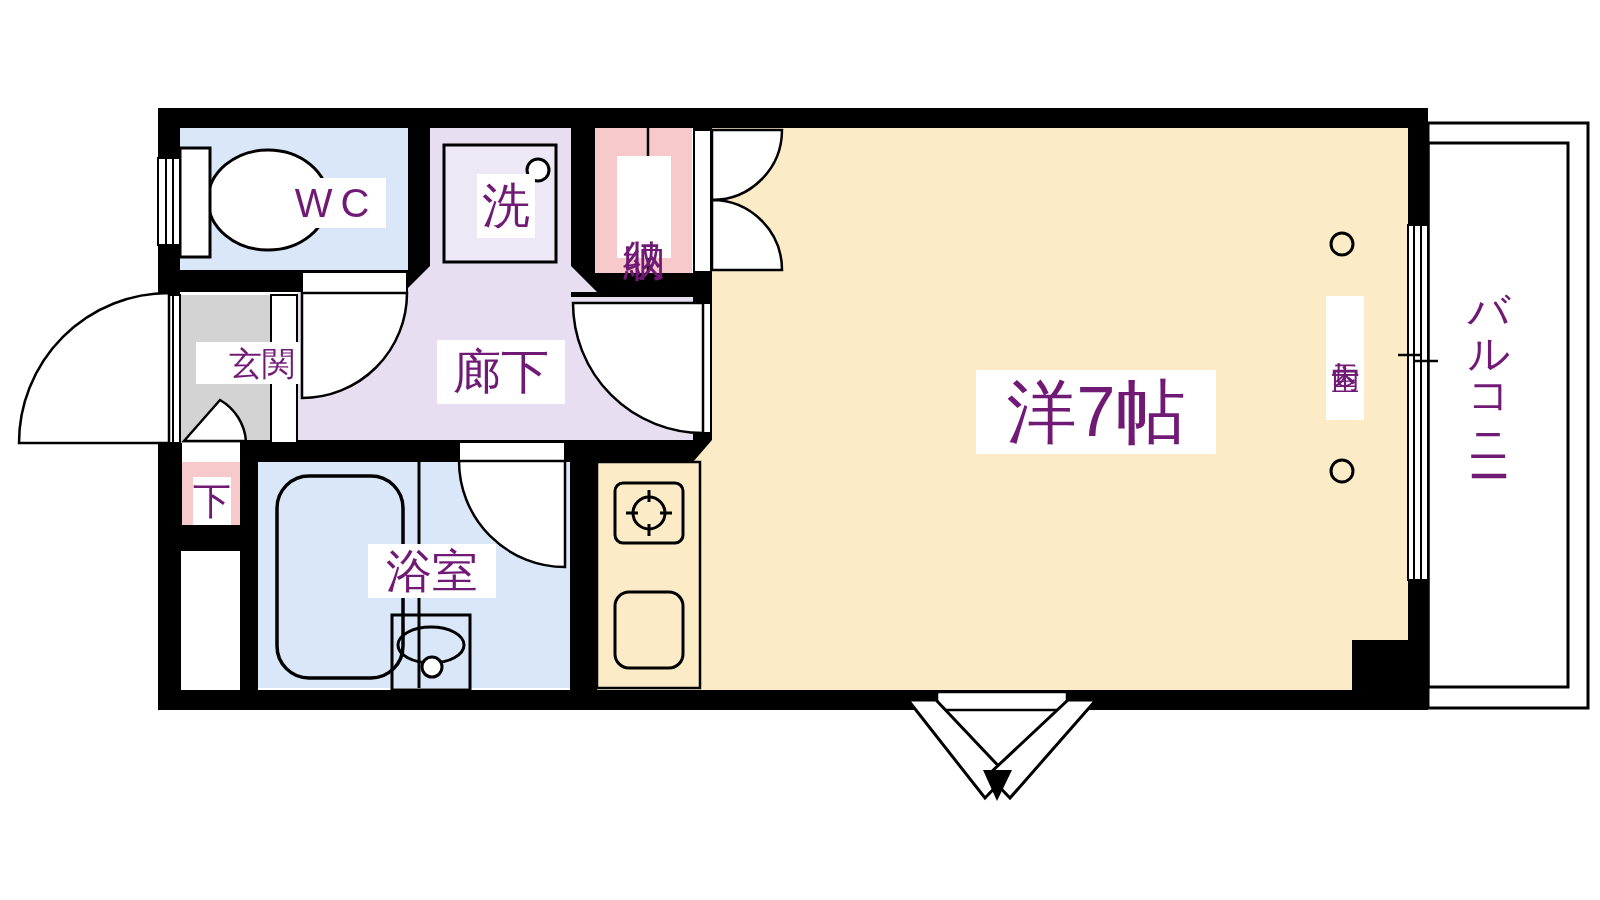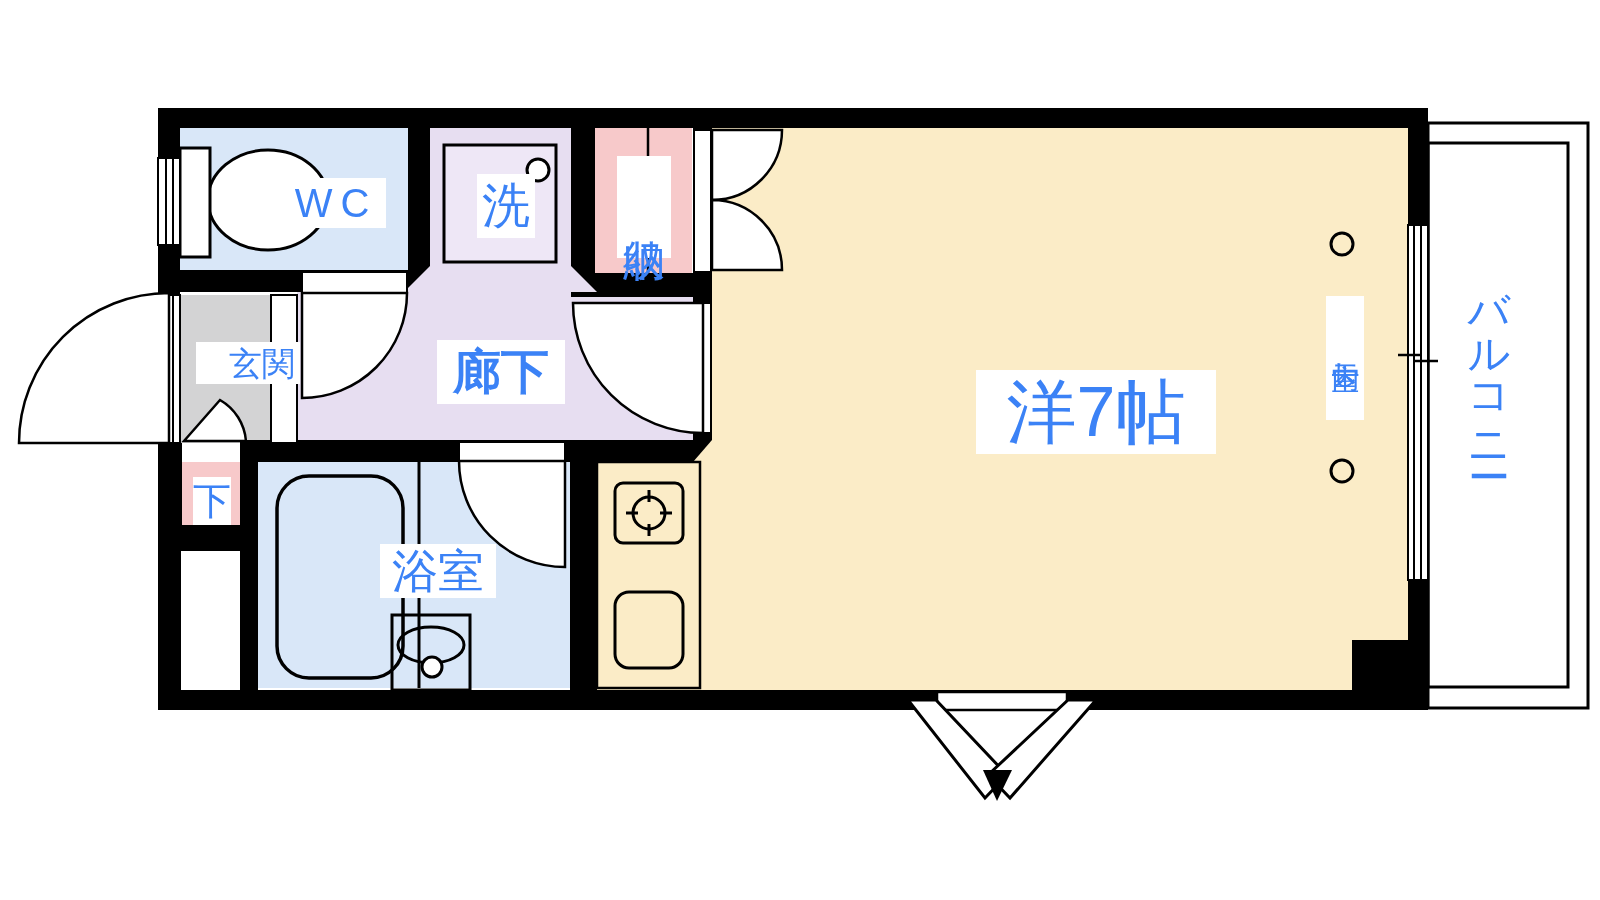--- a/index.html
+++ b/index.html
@@ -3,33 +3,33 @@
 <meta charset="utf-8">
 <style>
   html,body{margin:0;padding:0;background:#ffffff;}
   .plan{
     position:relative;width:1600px;height:900px;background:#ffffff;
     font-family:"Liberation Sans","DejaVu Sans",sans-serif;
     overflow:hidden;
   }
   .plan svg{position:absolute;left:0;top:0;}
   .label{
-    position:absolute;background:#ffffff;color:#3b82f6;
+    position:absolute;background:#ffffff;color:#701a75;
     display:flex;align-items:center;justify-content:center;
     line-height:1;white-space:nowrap;z-index:5;
   }
   .label.nobg{background:transparent;}
   .v{writing-mode:vertical-rl;text-orientation:mixed;}
   #lbl-wc{left:286px;top:178px;width:100px;height:50px;font-size:40px;letter-spacing:8px;}
   #lbl-laundry{left:477px;top:174px;width:58px;height:64px;font-size:48px;}
   #lbl-storage{left:617px;top:156px;width:54px;height:102px;font-size:42px;}
   #lbl-entrance{left:196px;top:342px;width:76px;height:42px;font-size:33px;padding-left:28px;}
-  #lbl-hallway{left:437px;top:340px;width:128px;height:64px;font-size:48px;font-weight:bold;}
+  #lbl-hallway{left:437px;top:340px;width:128px;height:64px;font-size:48px;}
   #lbl-shoe{left:193px;top:477px;width:38px;height:48px;font-size:38px;}
-  #lbl-bath{left:368px;top:544px;width:116px;height:54px;font-size:46px;margin-left:12px;}
+  #lbl-bath{left:368px;top:544px;width:128px;height:54px;font-size:46px;}
   #lbl-main{left:976px;top:370px;width:240px;height:84px;font-size:70px;}
   #lbl-drying{left:1326px;top:296px;width:38px;height:124px;font-size:28px;}
   #lbl-balcony{left:1462px;top:250px;width:54px;height:220px;font-size:42px;}
 </style>
 </head>
 <body>
 
 <div class="plan">
   <svg width="1600" height="900" viewBox="0 0 1600 900">
 

